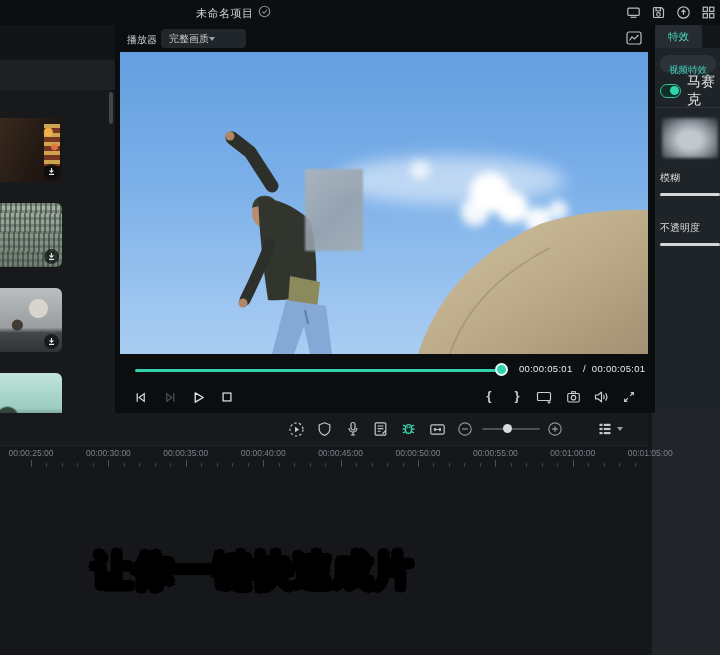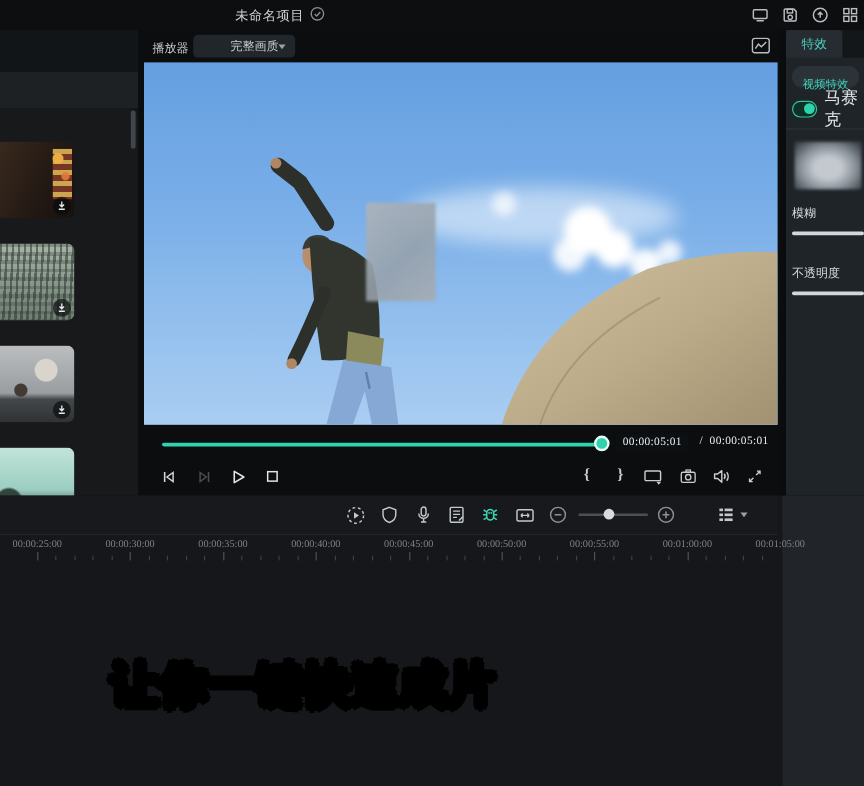--- a/index.html
+++ b/index.html
@@ -1,17 +1,17 @@
 <!DOCTYPE html>
 <html><head>
 <meta charset="utf-8">
 <style>
   html,body{margin:0;padding:0;background:#000;}
   #app{position:relative;width:720px;height:655px;background:#101214;overflow:hidden;
-       font-family:Liberation Serif, serif;color:#d6dadd;-webkit-font-smoothing:antialiased;}
+       font-family:Liberation Sans, sans-serif;color:#d6dadd;-webkit-font-smoothing:antialiased;}
   .abs{position:absolute;}
 
   
   #topbar{left:0;top:0;width:720px;height:25px;background:#0c0e10;}
   #project-title{left:196px;top:6px;font-size:11px;color:#cfd4d8;letter-spacing:.5px;}
   #title-check{left:258px;top:5px;}
   #topbar-right{right:4px;top:5px;display:flex;gap:10px;align-items:center;}
   .tb-icon{width:15px;height:15px;display:inline-block;}
 
   
@@ -38,21 +38,21 @@
       linear-gradient(180deg,#babec0 0%,#999da0 62%,#43474a 70%,#303335 100%);}
   .thumb-teal-sky{background:
       radial-gradient(circle at 12% 70%, rgba(40,56,48,.9) 0 10px, transparent 12px),
       linear-gradient(180deg,#c2e4da 0%,#9bcdc0 55%,#4d6158 78%,#37423c 100%);}
 
   
   #player-panel{left:115px;top:25px;width:535px;height:388px;background:#0b0d0f;}
   #player-header{left:0;top:0;width:535px;height:27px;}
   #player-label{left:12px;top:8px;font-size:10px;color:#c9ced2;}
   #quality-btn{left:46px;top:4px;width:85px;height:19px;background:#21262a;border-radius:4px;
-               display:flex;align-items:center;justify-content:flex-end;padding:0 8px;box-sizing:border-box;}
+               display:flex;align-items:center;justify-content:flex-start;padding:0 8px;box-sizing:border-box;}
   #quality-btn .q-label{font-size:10px;color:#c9ced2;}
   .caret-down{width:0;height:0;border-left:3.5px solid transparent;border-right:3.5px solid transparent;border-top:4px solid #9aa0a5;display:inline-block;}
   #scopes-btn{right:8px;top:6px;}
 
   
   #video-frame{left:5px;top:27px;width:528px;height:302px;overflow:hidden;
                background:linear-gradient(180deg,#659fe0 0%,#79aee8 40%,#9ec6f0 85%,#aacdf2 100%);}
   #video-frame svg{position:absolute;left:0;top:0;}
   #mosaic-region{left:185px;top:117px;width:58px;height:82px;
                  background:linear-gradient(135deg,rgba(172,180,188,.95) 0%,rgba(150,160,170,.88) 55%,rgba(165,172,178,.9) 100%);

